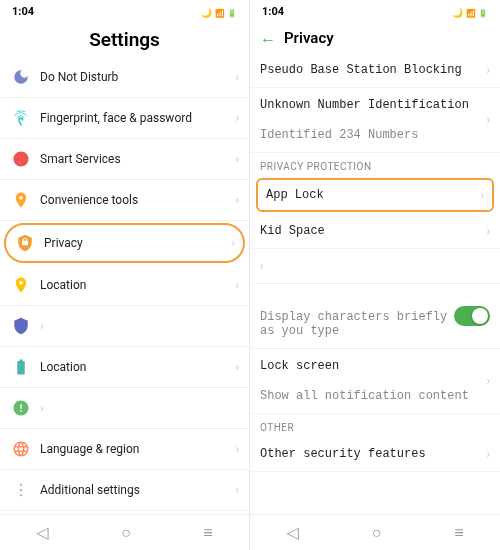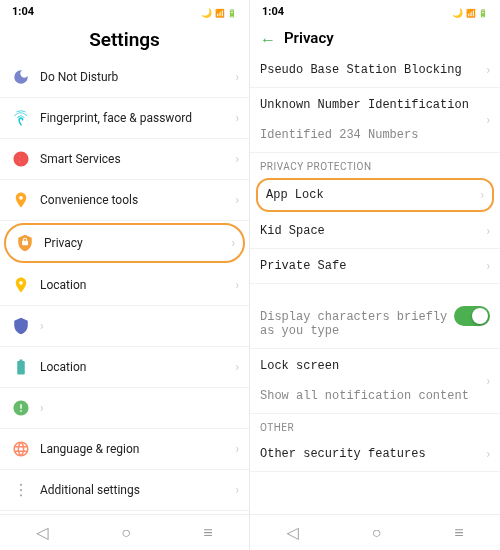--- a/index.html
+++ b/index.html
@@ -169,21 +169,21 @@
     .section-label {
       font-size: 10px;
       color: #888;
       padding: 8px 10px 4px;
       letter-spacing: 0.5px;
       text-transform: uppercase;
     }
 
     .app-lock-item {
       border: 2px solid #f4a03a;
-      border-radius: 13px;
+      border-radius: 6px;
       margin: 2px 6px;
       padding: 8px;
     }
 
     .toggle {
       width: 36px;
       height: 20px;
       background: #4caf50;
       border-radius: 10px;
       position: relative;
@@ -411,23 +411,20 @@
     </div>
 
     <div class="right-item">
       <div class="right-item-text">
         <div class="right-item-title">Kid Space</div>
       </div>
       <span class="right-chevron">›</span>
     </div>
 
     <div class="right-item">
-      <div class="right-item-text">
-        <div class="right-item-title">Private Safe</div>
-      </div>
       <span class="right-chevron">›</span>
     </div>
 
     <div class="right-item">
       <div class="right-item-text">
         <div class="right-item-subtitle">Display characters briefly as you type</div>
       </div>
       <div class="toggle"></div>
     </div>
 

